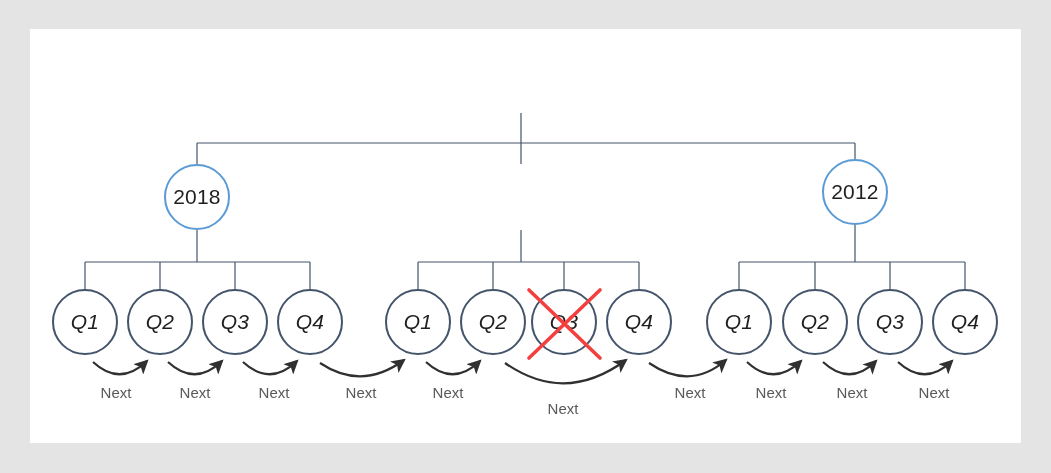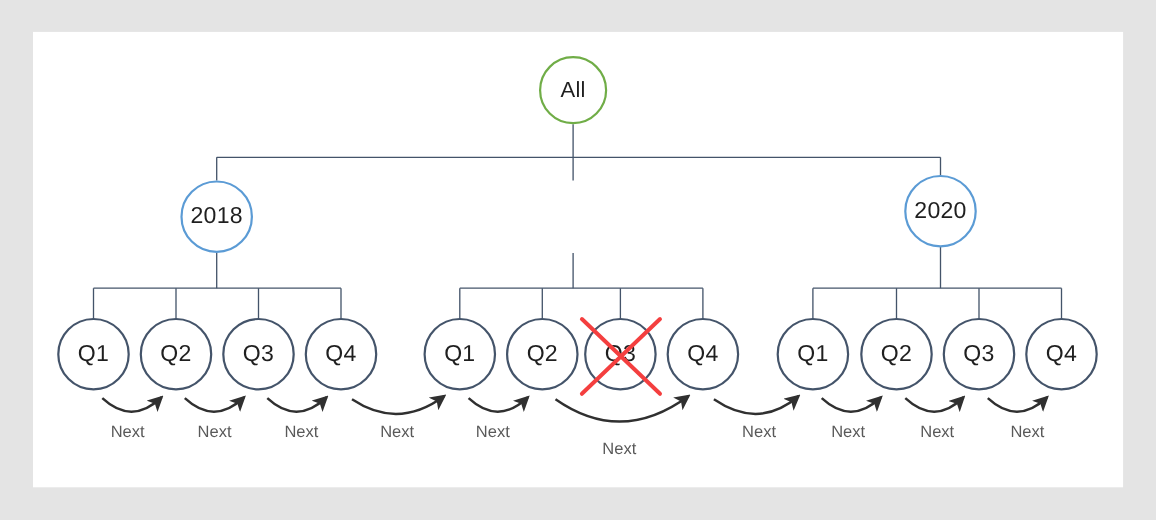--- a/index.html
+++ b/index.html
@@ -17,21 +17,21 @@
   .cline{stroke:var(--c-slate);stroke-width:1.2;fill:none;}
   .arrow{stroke:var(--c-arrow);stroke-width:2.2;fill:none;}
   .ah-fill{fill:var(--c-arrow);}
   .xline{stroke:var(--c-red);stroke-width:3.6;stroke-linecap:round;}
   .node{position:absolute;z-index:2;border-radius:50%;background:var(--c-card);
         display:flex;align-items:center;justify-content:center;box-sizing:border-box;}
   .node span{color:var(--c-text);font-size:21px;letter-spacing:.2px;}
   .node.root{border:2px solid var(--c-green);width:62px;height:62px;}
   .node.root span{font-size:20px;}
   .node.year{border:2px solid var(--c-blue);width:66px;height:66px;text-align:center;}
-  .node.quarter{border:2px solid var(--c-slate);width:66px;height:66px;}
+  .node.quarter{border:2px solid var(--c-slate);width:66px;height:66px;font-style:italic;}
   .next{position:absolute;z-index:2;transform:translateX(-50%);
         color:var(--c-next_label);font-size:15px;white-space:nowrap;text-align:right;}
 </style>
 </head>
 <body>
 
 <div class="stage">
   <div class="card"></div>
 
   <svg class="layer base" viewBox="0 0 1051 473">
@@ -75,29 +75,26 @@
       <path class="arrow" d="M 320 363 Q 362 391 404 360" marker-end="url(#ah)"></path>
       <path class="arrow" d="M 426 362 Q 453 387 480 361" marker-end="url(#ah)"></path>
       <path class="arrow" d="M 505 363 Q 565 405 626 360" marker-end="url(#ah)"></path>
       <path class="arrow" d="M 649 363 Q 690 391 726 360" marker-end="url(#ah)"></path>
       <path class="arrow" d="M 747 362 Q 774 387 801 361" marker-end="url(#ah)"></path>
       <path class="arrow" d="M 823 362 Q 850 387 876 361" marker-end="url(#ah)"></path>
       <path class="arrow" d="M 898 362 Q 925 387 952 361" marker-end="url(#ah)"></path>
     </g>
   </svg>
 
-  <div class="node root" style="left:490px;top:51px;">
-    <span>All</span>
-  </div>
 
   <div class="node year" style="left:164px;top:164px;">
     <span>2018</span>
   </div>
   <div class="node year" style="left:822px;top:159px;">
-    <span>2020</span>
+    <span>2012</span>
   </div>
 
   <div class="node quarter" style="left:52px;top:289px;">
     <span>Q1</span>
   </div>
   <div class="node quarter" style="left:127px;top:289px;">
     <span>Q2</span>
   </div>
   <div class="node quarter" style="left:202px;top:289px;">
     <span>Q3</span>

